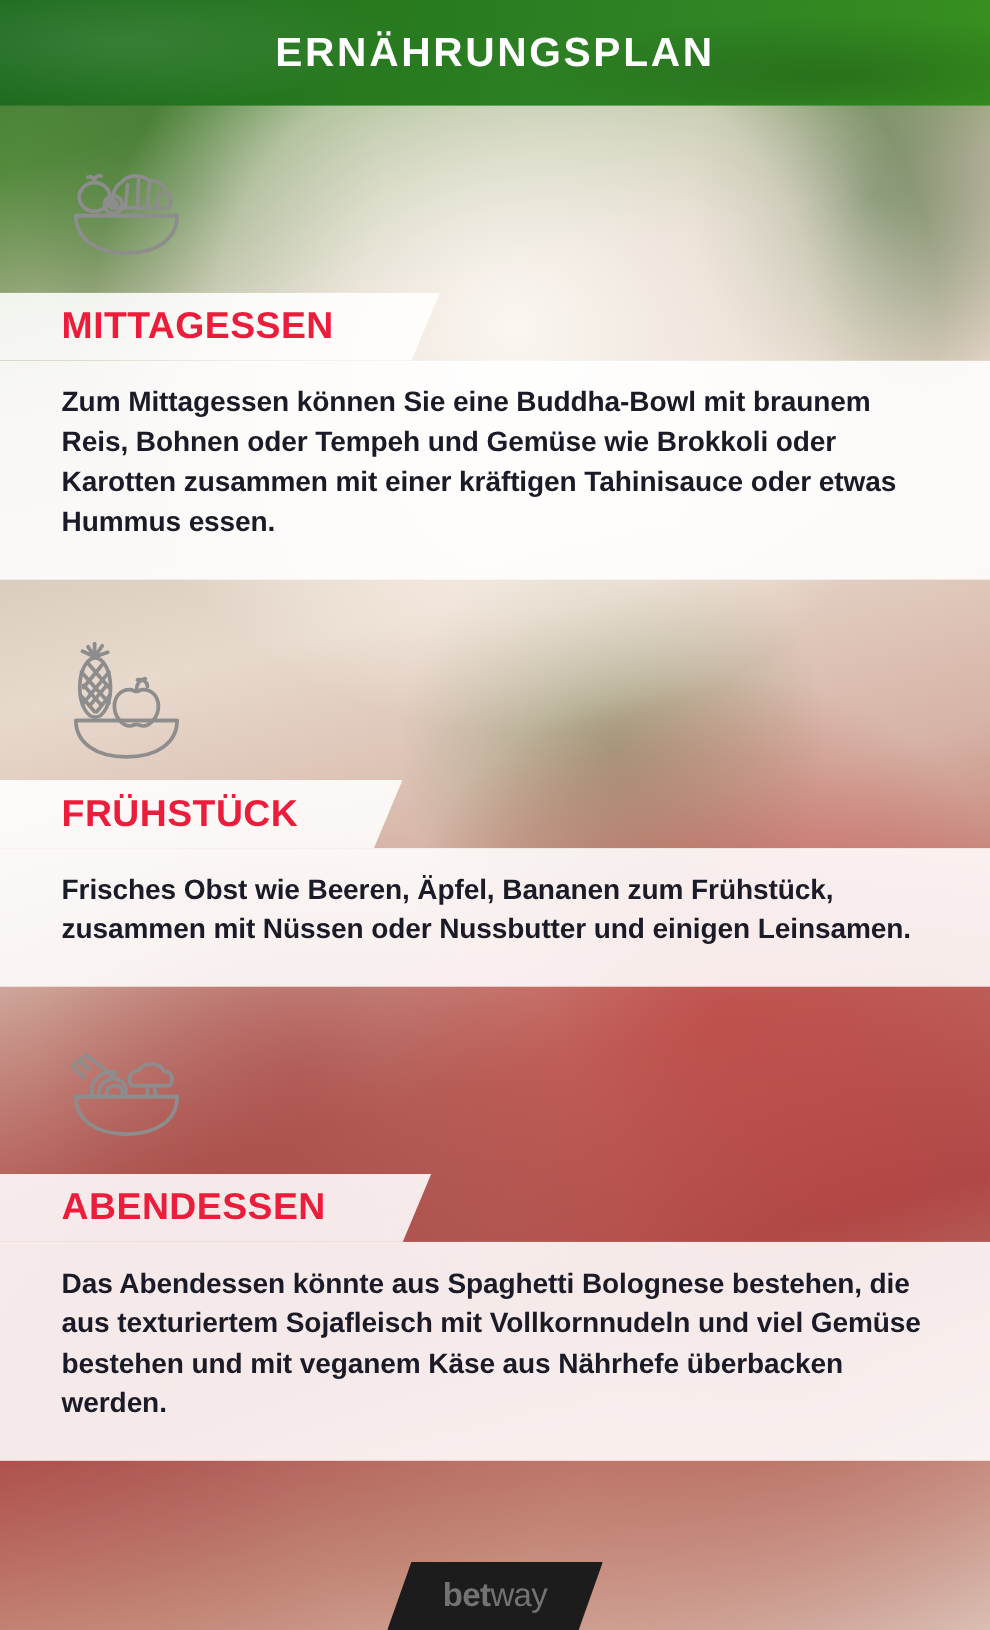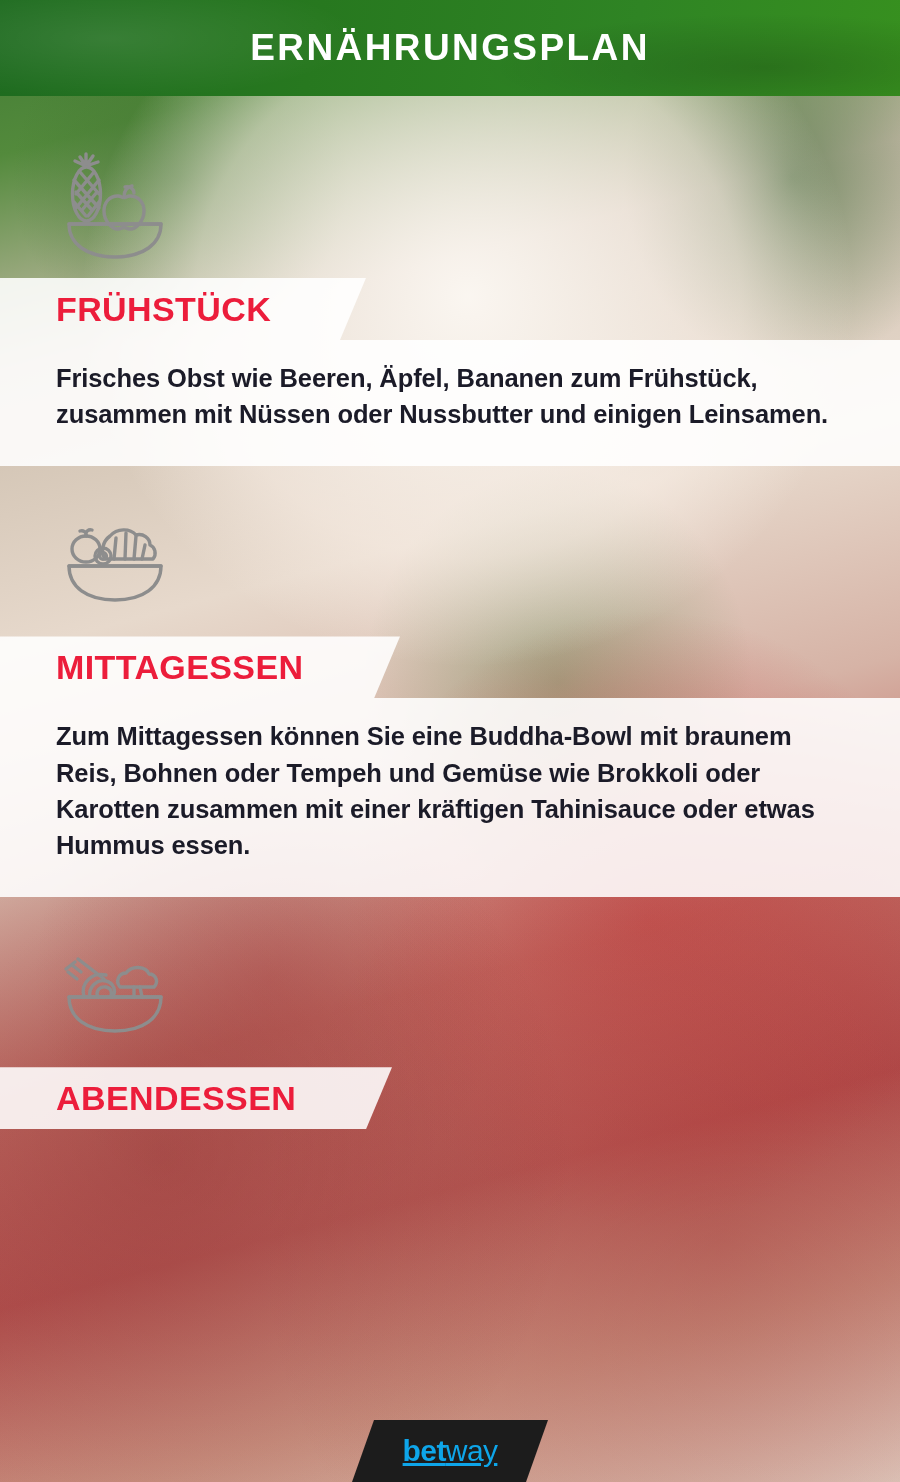--- a/index.html
+++ b/index.html
@@ -163,43 +163,69 @@
     position: relative;
     width: 196px;
     height: 62px;
     background: #1c1c1c;
     clip-path: polygon(22px 0, 100% 0, calc(100% - 22px) 100%, 0 100%);
     display: flex;
     align-items: center;
     justify-content: center;
   }
   .brand {
-    color: #0ea5e9;
+    color: #737373;
     font-size: 30px;
     font-weight: bold;
     letter-spacing: -0.6px;
-    text-decoration: underline;
   }
   .brand .light { font-weight: normal; }
 </style>
 </head>
 <body>
 
 <div class="bg-photo"></div>
 <div class="veil"></div>
 
 <div class="header">
   <div class="header-title">ERNÄHRUNGSPLAN</div>
 </div>
 
 <div class="content">
 
   <div class="section">
     <div class="gap"></div>
     <div class="icon-wrap">
+      <svg class="meal-icon" width="118" height="100" viewBox="0 0 118 100" fill="none" stroke="#8d8d8d" stroke-width="3.4" stroke-linecap="round" stroke-linejoin="round">
+
+        <path d="M54 14 c7 -8 20 -8 26 -1 c7 -2 14 3 14 10 c5 2 7 9 3 14 l-48 0 c-5 -7 -2 -18 5 -23 z"></path>
+        <path d="M60 16 l-2 21 M70 11 l-1 26 M80 14 l-2 23 M89 23 l-3 14"></path>
+
+        <ellipse cx="30" cy="27" rx="14" ry="13"></ellipse>
+        <path d="M30 14 c-1 -5 3 -7 6 -6 M30 14 c1 -4 -3 -6 -6 -5"></path>
+
+        <circle cx="47" cy="34" r="8"></circle>
+        <circle cx="47" cy="34" r="3.4"></circle>
+
+        <path d="M13 44 h92 c0 21 -18 34 -46 34 c-28 0 -46 -13 -46 -34 z"></path>
+        <path d="M13 44 h92"></path>
+      </svg>
+    </div>
+    <div class="heading-band">
+      <div class="band-bg w2"></div>
+      <div class="heading-text">MITTAGESSEN</div>
+    </div>
+    <div class="body-band">
+      <p class="body-text">Zum Mittagessen können Sie eine Buddha-Bowl mit braunem Reis, Bohnen oder Tempeh und Gemüse wie Brokkoli oder Karotten zusammen mit einer kräftigen Tahinisauce oder etwas Hummus essen.</p>
+    </div>
+  </div>
+
+  <div class="section">
+    <div class="gap"></div>
+    <div class="icon-wrap">
       <svg class="meal-icon" width="118" height="112" viewBox="0 0 118 112" fill="none" stroke="#8d8d8d" stroke-width="3.4" stroke-linecap="round" stroke-linejoin="round">
 
         <path d="M30 14 l-6 -9 M30 14 l7 -10 M30 14 l0 -12 M30 14 l-11 -5 M30 14 l12 -4"></path>
         <ellipse cx="30.5" cy="42" rx="14" ry="27"></ellipse>
         <path d="M18 28 L43 56 M20 40 L36 58 M24 20 L43 42 M18 50 L30 64"></path>
         <path d="M43 28 L20 56 M41 40 L26 58 M38 20 L20 42 M43 50 L32 64"></path>
 
         <path d="M62 44 c-9 0 -14 7 -14 15 c0 9 7 18 14 18 c3 0 4 -1.5 6 -1.5 c2 0 3 1.5 6 1.5 c7 0 14 -9 14 -18 c0 -8 -5 -15 -14 -15 c-3 0 -4 1.6 -6 1.6 c-2 0 -3 -1.6 -6 -1.6 z"></path>
         <path d="M68 45 c0 -6 3 -10 8 -11"></path>
         <path d="M69 35 c5 -1 9 2 9 6"></path>
@@ -215,64 +241,40 @@
     <div class="body-band">
       <p class="body-text">Frisches Obst wie Beeren, Äpfel, Bananen zum Frühstück, zusammen mit Nüssen oder Nussbutter und einigen Leinsamen.</p>
     </div>
   </div>
 
   <div class="section">
     <div class="gap"></div>
     <div class="icon-wrap">
       <svg class="meal-icon" width="118" height="100" viewBox="0 0 118 100" fill="none" stroke="#8d8d8d" stroke-width="3.4" stroke-linecap="round" stroke-linejoin="round">
 
-        <path d="M54 14 c7 -8 20 -8 26 -1 c7 -2 14 3 14 10 c5 2 7 9 3 14 l-48 0 c-5 -7 -2 -18 5 -23 z"></path>
-        <path d="M60 16 l-2 21 M70 11 l-1 26 M80 14 l-2 23 M89 23 l-3 14"></path>
-
-        <ellipse cx="30" cy="27" rx="14" ry="13"></ellipse>
-        <path d="M30 14 c-1 -5 3 -7 6 -6 M30 14 c1 -4 -3 -6 -6 -5"></path>
-
-        <circle cx="47" cy="34" r="8"></circle>
-        <circle cx="47" cy="34" r="3.4"></circle>
+        <path d="M22 6 l26 20"></path>
+        <path d="M16 12 l9 7 M12 19 l9 7 M19 9 l-9 7"></path>
+
+        <path d="M34 44 c-2 -10 7 -18 16 -16 c8 2 11 11 6 16"></path>
+        <path d="M42 44 c-3 -6 2 -11 8 -10 c5 1 7 6 4 10"></path>
+        <path d="M28 44 c-4 -15 9 -25 22 -22"></path>
+
+        <path d="M70 20 c6 -8 20 -7 23 1 c7 0 10 8 5 13 l-34 0 c-5 -6 -1 -14 6 -14 z"></path>
+        <path d="M78 34 l0 10 M84 34 l2 10"></path>
 
         <path d="M13 44 h92 c0 21 -18 34 -46 34 c-28 0 -46 -13 -46 -34 z"></path>
         <path d="M13 44 h92"></path>
       </svg>
     </div>
     <div class="heading-band">
-      <div class="band-bg w2"></div>
-      <div class="heading-text">MITTAGESSEN</div>
-    </div>
-    <div class="body-band">
-      <p class="body-text">Zum Mittagessen können Sie eine Buddha-Bowl mit braunem Reis, Bohnen oder Tempeh und Gemüse wie Brokkoli oder Karotten zusammen mit einer kräftigen Tahinisauce oder etwas Hummus essen.</p>
-    </div>
-  </div>
-
-  <div class="section">
-    <div class="gap"></div>
-    <div class="icon-wrap">
-      <svg class="meal-icon" width="118" height="100" viewBox="0 0 118 100" fill="none" stroke="#8d8d8d" stroke-width="3.4" stroke-linecap="round" stroke-linejoin="round">
-
-        <path d="M22 6 l26 20"></path>
-        <path d="M16 12 l9 7 M12 19 l9 7 M19 9 l-9 7"></path>
-
-        <path d="M34 44 c-2 -10 7 -18 16 -16 c8 2 11 11 6 16"></path>
-        <path d="M42 44 c-3 -6 2 -11 8 -10 c5 1 7 6 4 10"></path>
-        <path d="M28 44 c-4 -15 9 -25 22 -22"></path>
-
-        <path d="M70 20 c6 -8 20 -7 23 1 c7 0 10 8 5 13 l-34 0 c-5 -6 -1 -14 6 -14 z"></path>
-        <path d="M78 34 l0 10 M84 34 l2 10"></path>
-
-        <path d="M13 44 h92 c0 21 -18 34 -46 34 c-28 0 -46 -13 -46 -34 z"></path>
-        <path d="M13 44 h92"></path>
-      </svg>
-    </div>
-    <div class="heading-band">
       <div class="band-bg w3"></div>
       <div class="heading-text">ABENDESSEN</div>
+    </div>
+    <div class="body-band">
+      <p class="body-text">Das Abendessen könnte aus Spaghetti Bolognese bestehen, die aus texturiertem Sojafleisch mit Vollkornnudeln und viel Gemüse bestehen und mit veganem Käse aus Nährhefe überbacken werden.</p>
     </div>
   </div>
 
 </div>
 
 <div class="footer">
   <div class="footer-badge">
     <span class="brand"><span>bet</span><span class="light">way</span></span>
   </div>
 </div>

